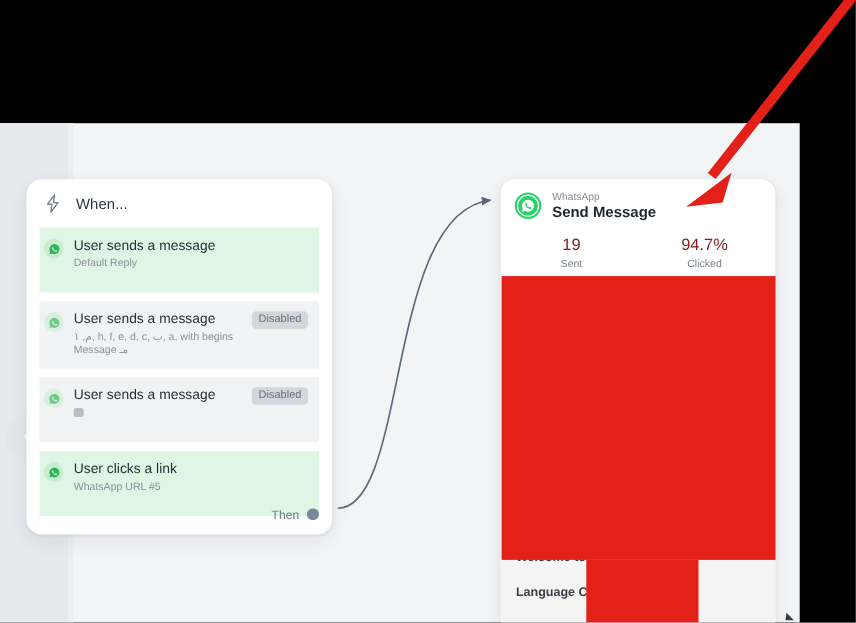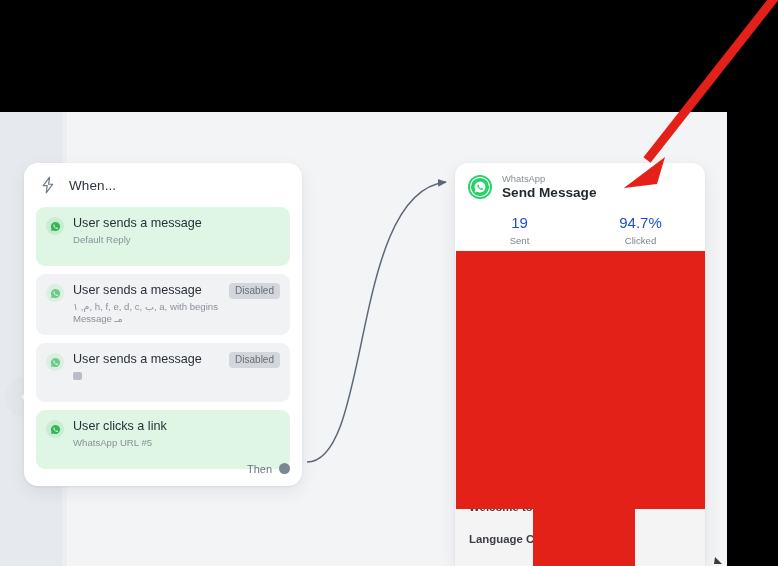--- a/index.html
+++ b/index.html
@@ -31,21 +31,21 @@
   }
   .trigger-head{
     height:44px;display:flex;align-items:center;padding:0 14px;gap:11px;
   }
   .bolt-ico{width:20px;height:20px;flex:0 0 20px;display:block;}
   .when-label{font-size:13.5px;color:#2b3440;letter-spacing:.1px;}
 
   .trig-list{padding:0 12px;}
   .trig{
     position:relative;display:flex;gap:9px;align-items:flex-start;
-    border-radius:9px;padding:9px 10px 10px 10px;margin-bottom:8px;min-height:40px;
+    border-radius:0;padding:9px 10px 10px 4px;margin-bottom:8px;min-height:40px;
   }
   .trig.green{background:#dff6e4;}
   .trig.gray{background:#f1f2f4;}
   .wa-dot{
     width:18px;height:18px;border-radius:50%;flex:0 0 18px;margin-top:1px;
     background:#c9ecd3;display:flex;align-items:center;justify-content:center;
   }
   .trig.gray .wa-dot{background:#d9f0e0;}
   .wa-dot svg{display:block;}
   .trig-body{flex:1 1 auto;min-width:0;padding-right:2px;}
@@ -75,21 +75,21 @@
     background:#ffffff;border-radius:13px 13px 0 0;
     box-shadow:0 1px 3px rgba(16,24,40,.07),0 6px 18px rgba(16,24,40,.07);
     overflow:hidden;
   }
   .ac-head{display:flex;align-items:center;gap:9px;padding:10px 12px 6px 12px;}
   .wa-logo{width:26px;height:26px;flex:0 0 26px;display:block;}
   .ac-kicker{font-size:9.4px;color:#868d96;line-height:11px;}
   .ac-title{font-size:13.6px;color:#1f262e;line-height:17px;font-weight:bold;}
   .stats{display:flex;padding:6px 4px 10px 4px;}
   .stat{flex:1 1 0;text-align:center;}
-  .stat-val{font-size:15px;color:#1d4ed8;line-height:19px;}
+  .stat-val{font-size:15px;color:#7f1d1d;line-height:19px;}
   .stat-lab{font-size:9.6px;color:#7c838c;line-height:13px;margin-top:2px;}
 
   .preview{position:relative;background:#f4f4f5;height:315px;}
   .preview-text{padding:12px 14px 0 14px;}
   .pv-line{font-size:11.4px;color:#3b3f45;line-height:14px;margin-bottom:18px;font-weight:bold;}
 
   
   .redact-main{position:absolute;left:456px;top:251px;width:249px;height:258px;background:#e42119;}
   .redact-tail{position:absolute;left:533px;top:509px;width:102px;height:57px;background:#e42119;}
 

